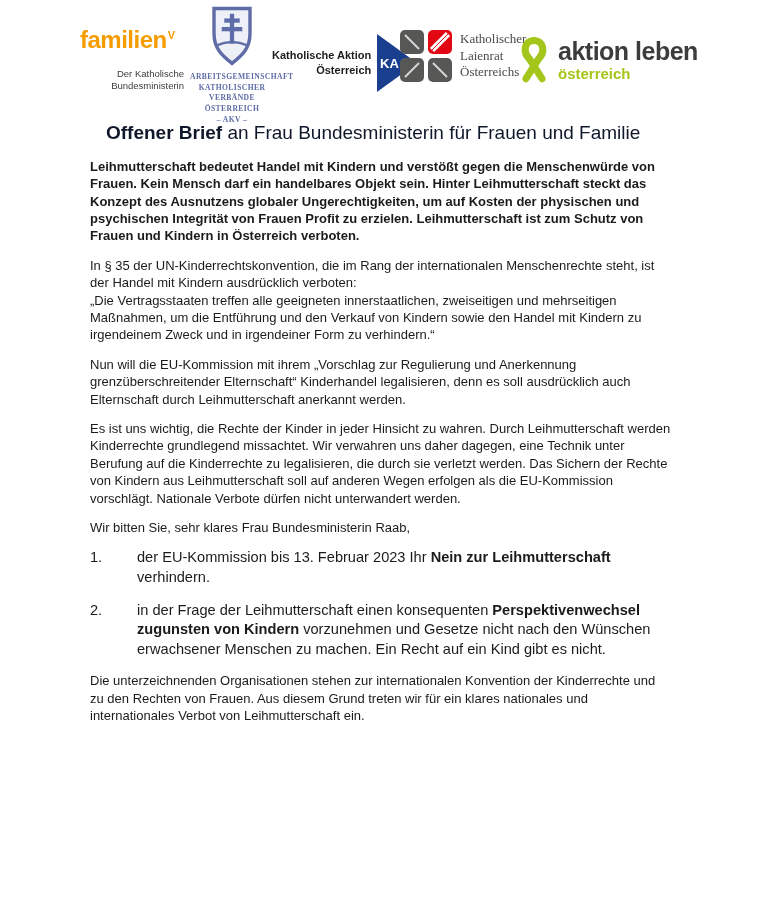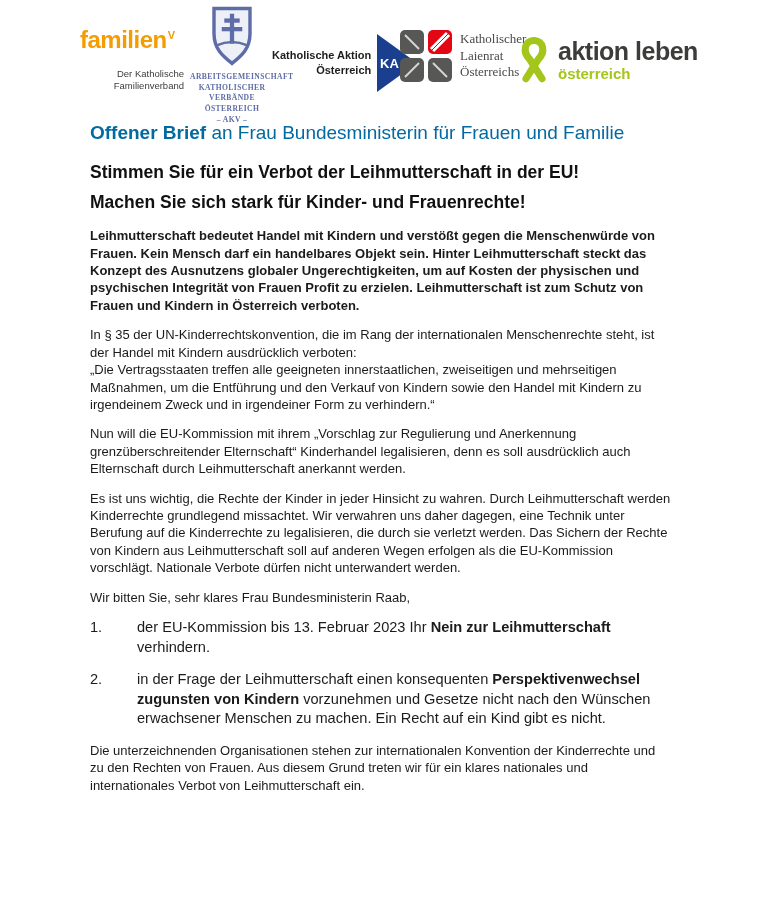--- a/index.html
+++ b/index.html
@@ -23,21 +23,21 @@
   .logo-laienrat{left:400px;top:30px;display:flex;align-items:center;}
   .laienrat-text{font-family:"Liberation Serif",serif;font-size:13px;color:#4a4a49;line-height:1.3;margin-left:8px;}
 
   .logo-aktionleben{left:518px;top:36px;display:flex;align-items:center;}
   .al-text{margin-left:8px;}
   .al-name{font-weight:700;font-size:25px;color:#3c3c3b;letter-spacing:-0.5px;line-height:1;}
   .al-region{font-weight:700;font-size:15px;color:#a4c61a;line-height:1;margin-top:2px;}
 
   
   .letter{position:absolute;left:90px;top:118px;width:582px;}
-  .salutation{font-size:19px;line-height:1.62;margin:0 0 9px 0;color:#0369a1;}
+  .salutation{font-size:19px;line-height:1.62;margin:0 0 9px 16px;color:#0f172a;}
   .salutation .b{font-weight:700;}
   .headline{font-size:17.5px;font-weight:700;line-height:1.7;margin:0 0 10px 0;color:#111;}
   .headline span{display:block;}
   p.body{font-size:13px;line-height:1.34;margin:0 0 12px 0;}
   p.lead{font-weight:700;}
   .quote{display:block;}
   .list-item{display:flex;font-size:14.6px;line-height:1.34;margin:0 0 13px 0;}
   .list-item .num{width:47px;flex:none;}
   .list-item .text{flex:1;}
   .b{font-weight:700;}
@@ -46,21 +46,21 @@
 <body>
 
 <div class="page">
 
   <header>
 
     <div class="logo logo-familien">
       <div class="fam-word"><span>familien</span><sup class="fam-sup">V</sup></div>
       <div class="fam-tag">
         <span>Der Katholische</span><br>
-        <span>Familienverband</span>
+        <span>Bundesministerin</span>
       </div>
     </div>
 
     <div class="logo logo-akv">
       <svg width="54" height="60" viewBox="0 0 60 70">
         <path d="M9 3 H51 V32 C51 50 41 58 30 67 C19 58 9 50 9 32 Z" fill="#eef0f7" stroke="#5e6ca7" stroke-width="4"></path>
         <path d="M30 9 V44" stroke="#5e6ca7" stroke-width="5" fill="none"></path>
         <path d="M21 17 H39" stroke="#5e6ca7" stroke-width="5" fill="none"></path>
         <path d="M18 27 H42" stroke="#5e6ca7" stroke-width="5" fill="none"></path>
         <path d="M12 46 Q30 38 48 46" stroke="#5e6ca7" stroke-width="3" fill="none"></path>
@@ -115,24 +115,20 @@
     </div>
 
   </header>
 
   <main class="letter">
 
     <p class="salutation">
       <span class="b">Offener Brief</span><span> an Frau Bundesministerin für Frauen und Familie</span>
     </p>
 
-    <h1 class="headline">
-      <span>Stimmen Sie für ein Verbot der Leihmutterschaft in der EU!</span>
-      <span>Machen Sie sich stark für Kinder- und Frauenrechte!</span>
-    </h1>
 
     <p class="body lead">Leihmutterschaft bedeutet Handel mit Kindern und verstößt gegen die Menschenwürde von Frauen. Kein Mensch darf ein handelbares Objekt sein. Hinter Leihmutterschaft steckt das Konzept des Ausnutzens globaler Ungerechtigkeiten, um auf Kosten der physischen und psychischen Integrität von Frauen Profit zu erzielen. Leihmutterschaft ist zum Schutz von Frauen und Kindern in Österreich verboten.</p>
 
     <p class="body">
       <span>In § 35 der UN-Kinderrechtskonvention, die im Rang der internationalen Menschenrechte steht, ist der Handel mit Kindern ausdrücklich verboten:</span>
       <span class="quote">„Die Vertragsstaaten treffen alle geeigneten innerstaatlichen, zweiseitigen und mehrseitigen Maßnahmen, um die Entführung und den Verkauf von Kindern sowie den Handel mit Kindern zu irgendeinem Zweck und in irgendeiner Form zu verhindern.“</span>
     </p>
 
     <p class="body">Nun will die EU-Kommission mit ihrem „Vorschlag zur Regulierung und Anerkennung grenzüberschreitender Elternschaft“ Kinderhandel legalisieren, denn es soll ausdrücklich auch Elternschaft durch Leihmutterschaft anerkannt werden.</p>
 

